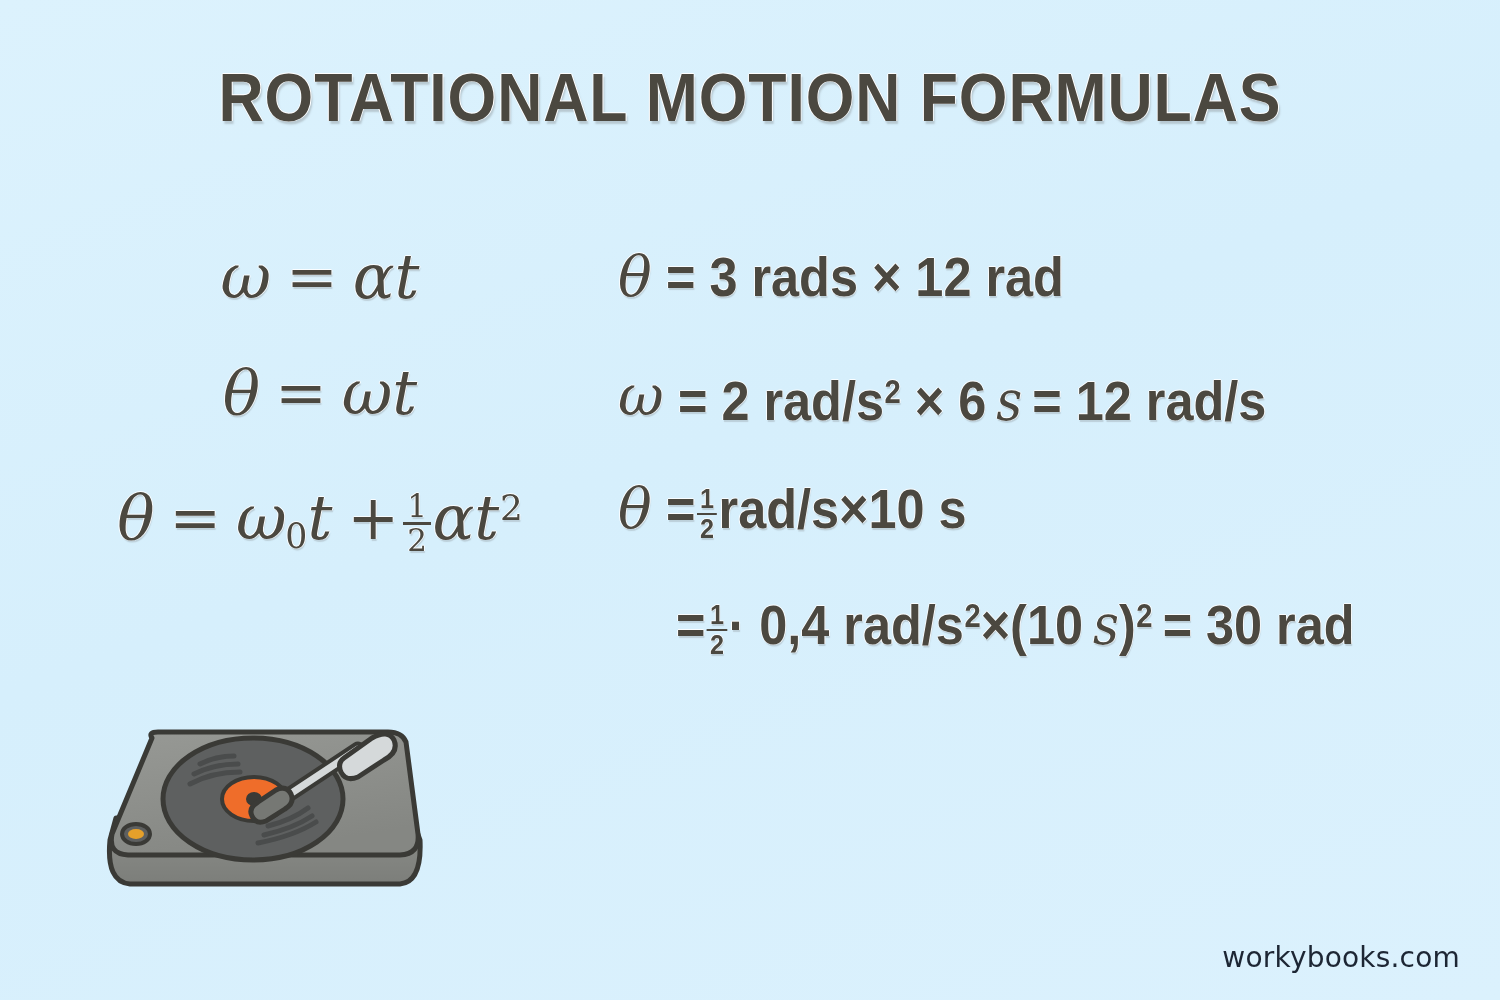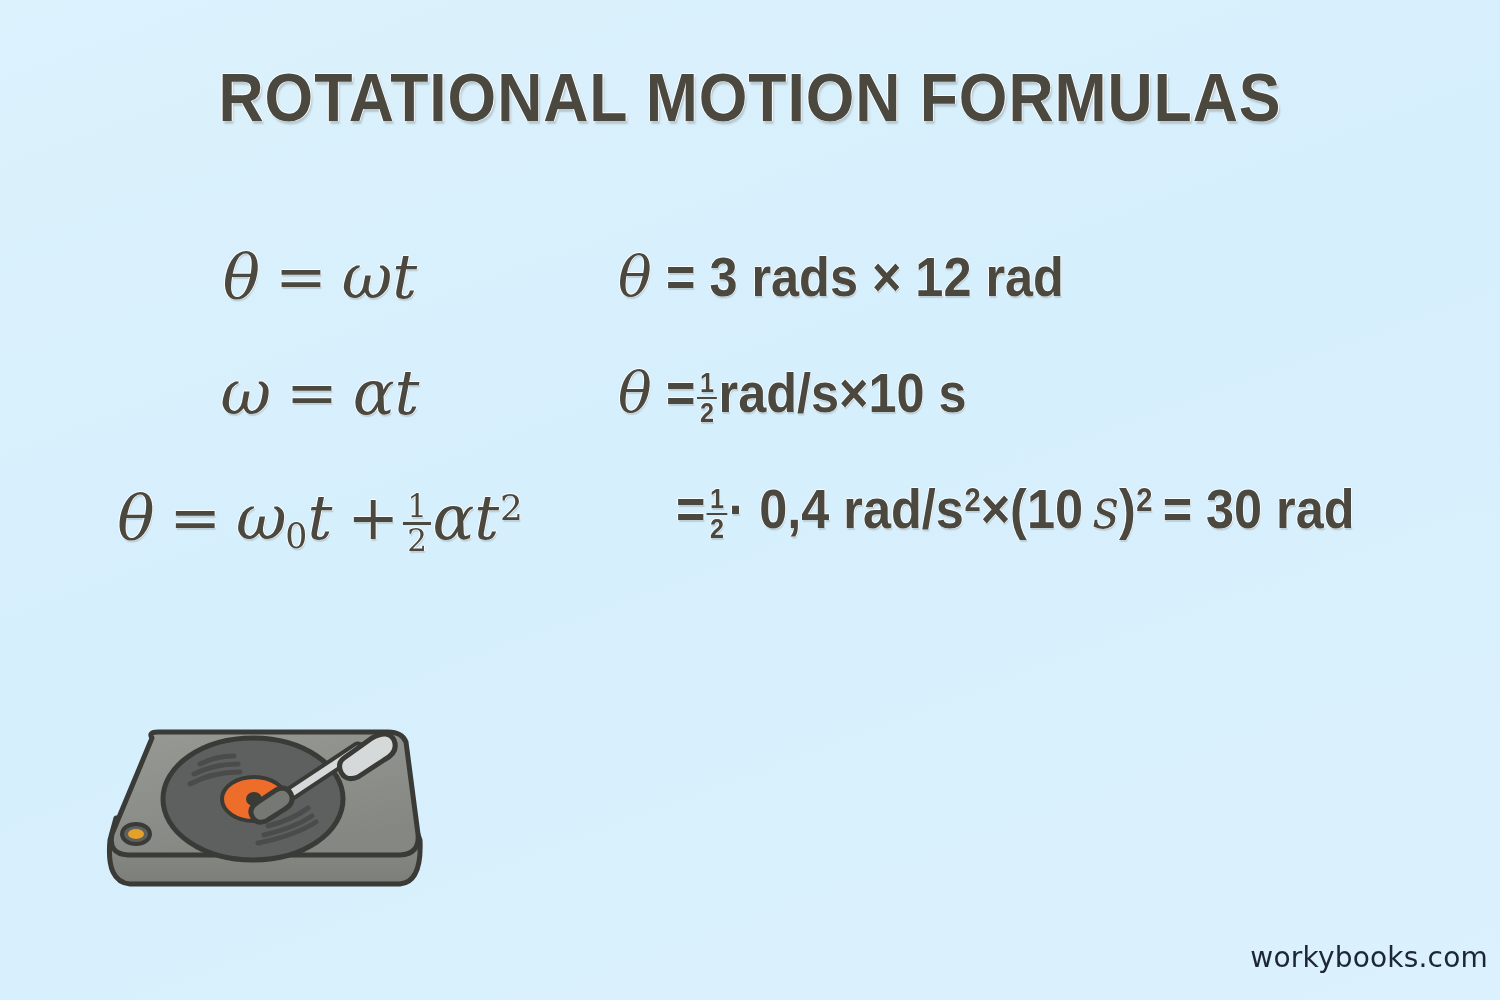--- a/index.html
+++ b/index.html
@@ -151,58 +151,61 @@
     left: 96px;
     top: 722px;
     width: 340px;
     height: 172px;
   }
   #turntable svg { display: block; width: 100%; height: 100%; }
 
   
   #watermark {
     position: absolute;
-    right: 12px;
+    right: 40px;
     bottom: 26px;
     font-family: "DejaVu Sans", "Liberation Sans", sans-serif;
     font-size: 28px;
     color: #1d2634;
     letter-spacing: 0.2px;
   }
 </style>
 </head>
 <body>
 
 <div id="poster">
 
   <div id="title">ROTATIONAL MOTION FORMULAS</div>
 
   <div id="left-col">
 
     <div class="lf-row">
+      <span class="math">ω<span class="op"> = </span>α<i>t</i></span>
+    </div>
+
+    <div class="lf-row">
       <span class="math">θ<span class="op"> = </span>ω<i>t</i></span>
-    </div>
-
-    <div class="lf-row">
-      <span class="math">ω<span class="op"> = </span>α<i>t</i></span>
     </div>
 
 
     <div class="lf-row">
       <span class="math">θ<span class="op"> = </span>ω<span class="sub">0</span><i>t</i><span class="op"> +</span><span class="frac"><span class="num">1</span><span class="den">2</span></span>α<i>t</i><span class="sup">2</span></span>
     </div>
 
   </div>
 
   <div id="right-col">
 
     <div class="rf-row">
       <span class="math">θ</span><span class="txt">&nbsp;= 3 rads × 12 rad</span>
     </div>
 
+    <div class="rf-row">
+      <span class="math">ω</span><span class="txt">&nbsp;= 2 rad/s<span class="sup">2</span> × 6 <span class="ital">s</span> = 12 rad/s</span>
+    </div>
 
 
     <div class="rf-row">
       <span class="math">θ</span><span class="txt">&nbsp;=<span class="frac"><span class="num">1</span><span class="den">2</span></span>rad/s×10 s</span>
     </div>
 
     <div class="rf-row cont">
       <span class="txt">=<span class="frac"><span class="num">1</span><span class="den">2</span></span>· 0,4 rad/s<span class="sup">2</span>×(10 <span class="ital">s</span>)<span class="sup">2</span> = 30 rad</span>
     </div>
 

